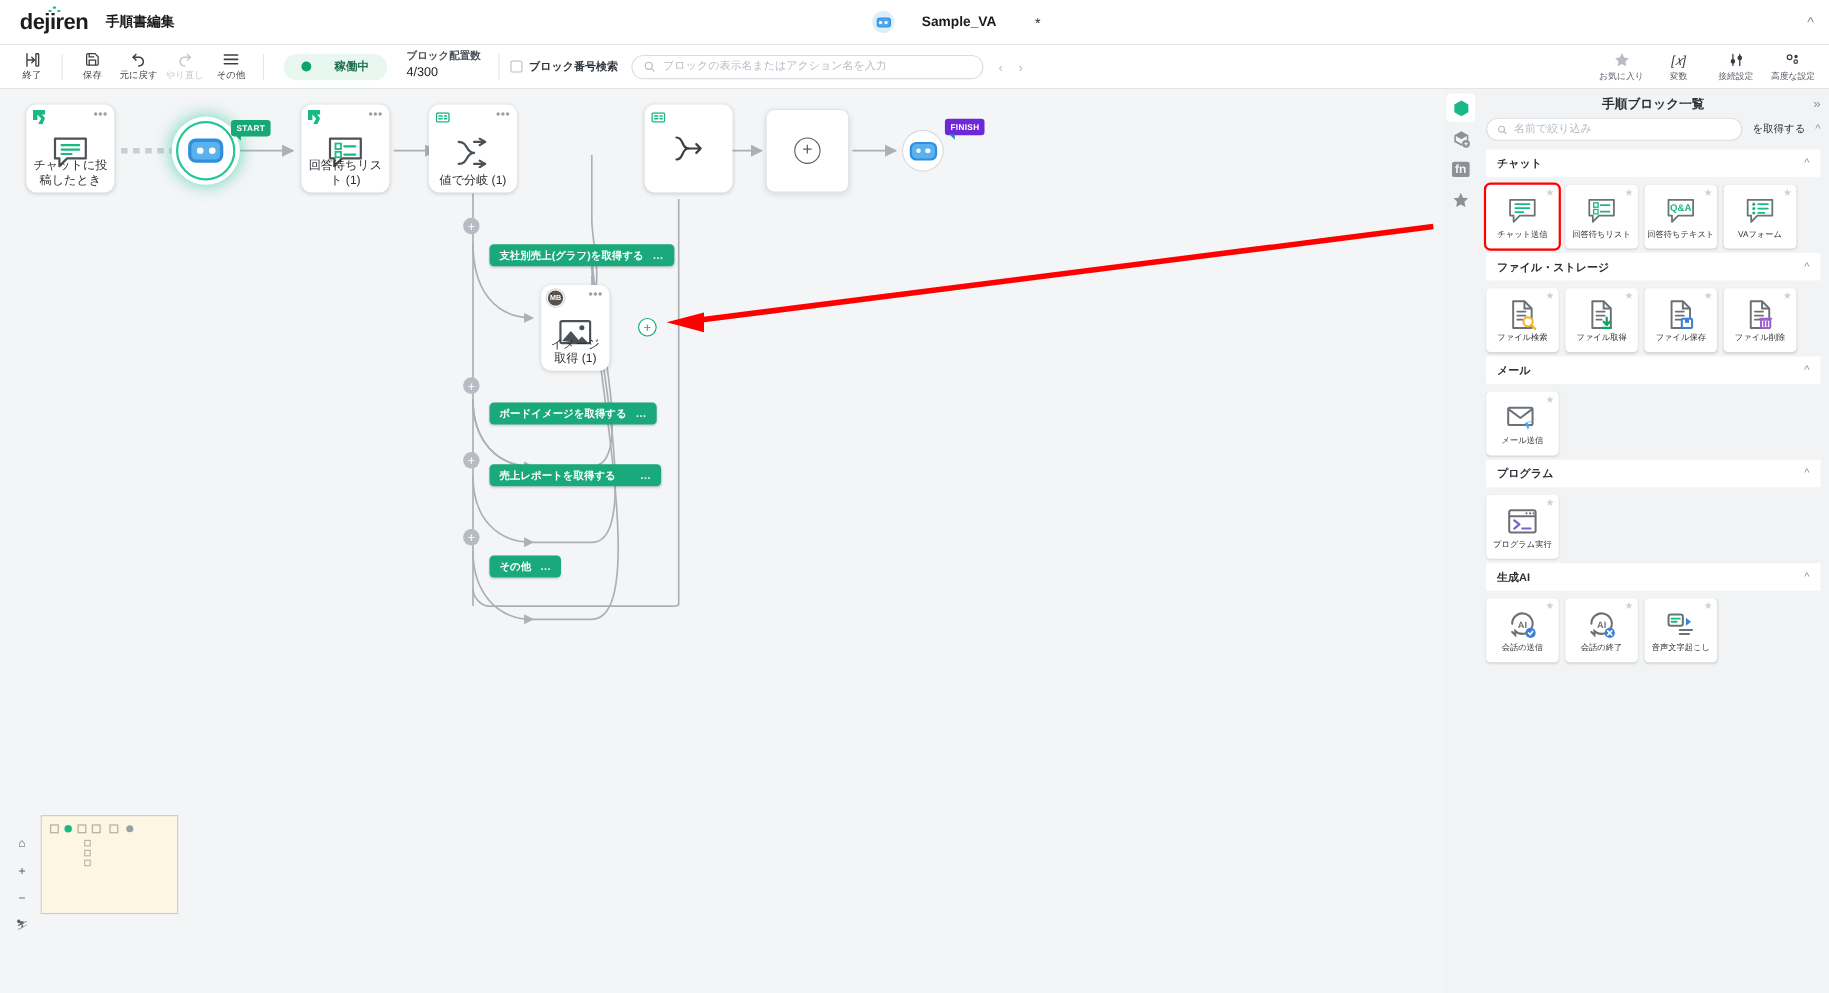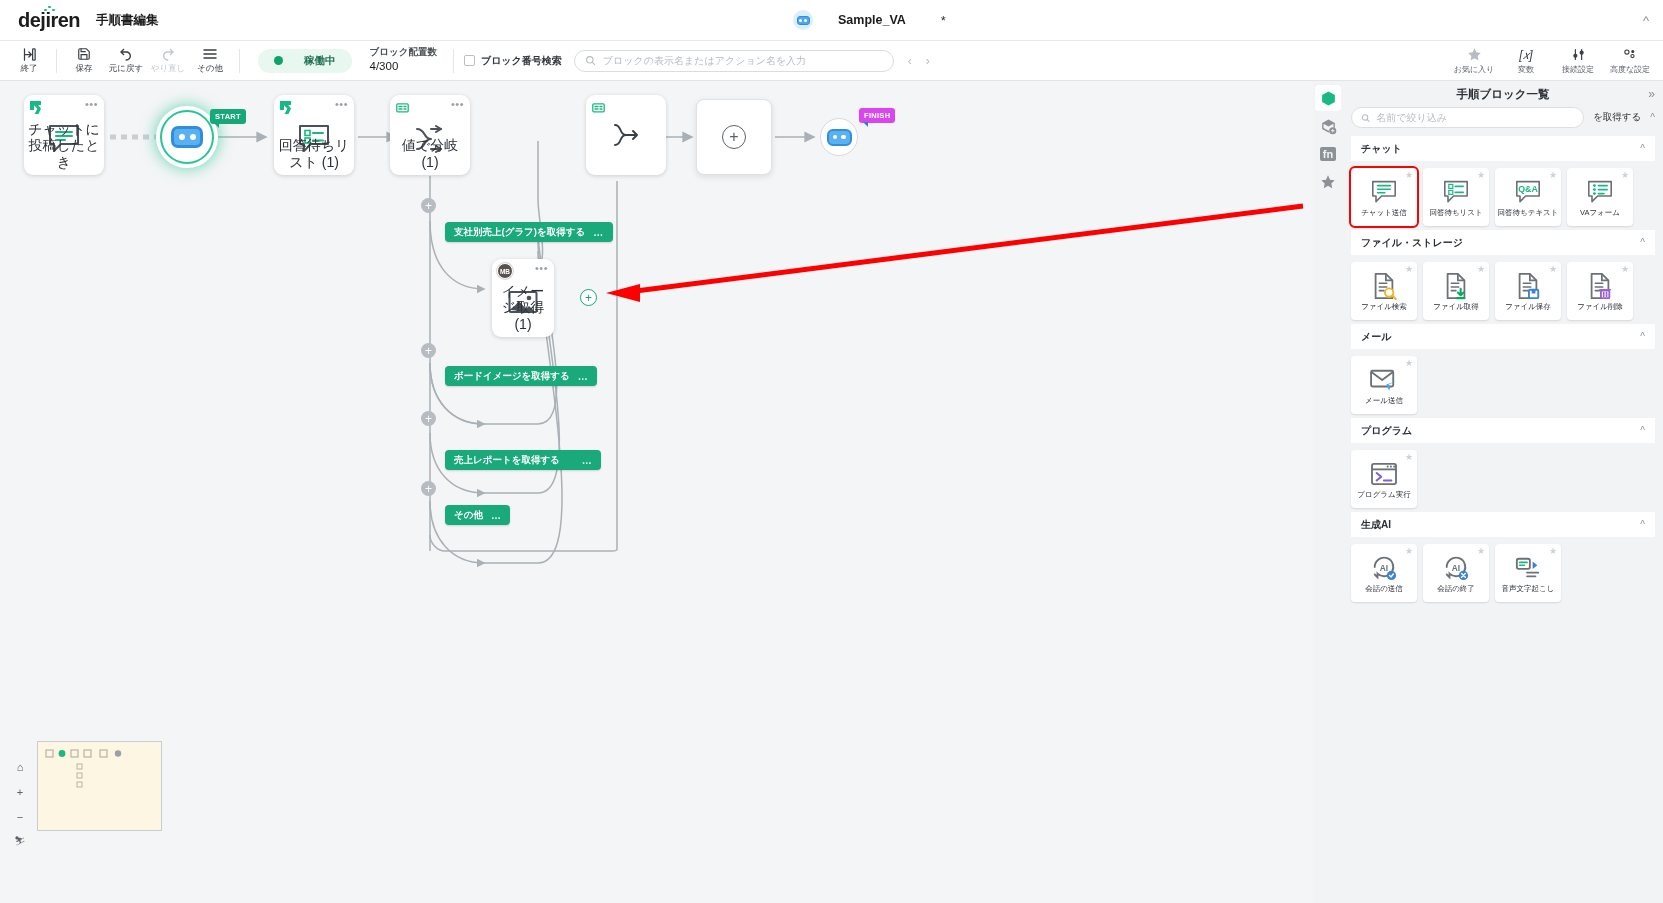--- a/index.html
+++ b/index.html
@@ -105,21 +105,21 @@
   .blk {
     position: absolute; width: 80px; height: 80px; background: #fff;
     border-radius: 9px; box-shadow: 0 1px 4px rgba(0,0,0,.16);
     display: flex; flex-direction: column; align-items: center;
   }
   .blk .dots3 { position: absolute; top: 4px; right: 6px; color: #9aa0a6; font-size: 11px; letter-spacing:.5px; line-height:1; }
   .blk .corner { position: absolute; top: 5px; left: 6px; }
   .blk .body { flex: 1; display: flex; align-items: center; justify-content: center; padding-top: 8px; }
   .blk .cap {
     position: absolute; bottom: 4px; left: 0; width: 100%; text-align: center;
-    font-size: 14px; color: #2b3036; line-height: 1.2; padding: 0 4px;
+    font-size: 11px; color: #2b3036; line-height: 1.2; padding: 0 4px;
   }
 
   .dejiren-mark { width: 12px; height: 13px; }
   .note-mark { width: 13px; height: 11px; }
 
   
   .startnode {
     position: absolute; width: 54px; height: 54px; border-radius: 50%;
     background: #fff; display: flex; align-items: center; justify-content: center;
     box-shadow: 0 0 0 4px #fff, 0 0 14px 6px rgba(35,196,150,.55);
@@ -132,21 +132,21 @@
   }
   .bignode-face b { width: 6px; height: 6px; background: #fff; border-radius: 50%; display: block; }
   .tagbadge {
     position: absolute; background: #17a877; color: #fff; font-size: 7.5px;
     font-weight: 700; border-radius: 3px; padding: 3px 5px; letter-spacing: .3px;
   }
   .tagbadge::after {
     content:''; position: absolute; bottom: -4px; left: 4px;
     border-left: 5px solid transparent; border-top: 5px solid #17a877;
   }
-  .tagbadge.blue { background: #d946ef; }
+  .tagbadge.blue { background: #6d28d9; }
   .tagbadge.blue::after { border-top-color: #2f7fd0; }
 
   .finishnode {
     position: absolute; width: 38px; height: 38px; border-radius: 50%;
     background: #fff; border: 1px solid #d6dade; display: flex;
     align-items: center; justify-content: center;
   }
   .finishnode .bignode-face { width: 25px; height: 17px; border-width: 2.5px; gap: 4px; border-radius: 6px; }
   .finishnode .bignode-face b { width: 4.5px; height: 4.5px; }
 
@@ -511,21 +511,21 @@
   <div class="addbtn" style="left:421px; top:400px;">+</div>
 
   <div class="pillbtn" style="left:445px; top:141px;">
     <span>支社別売上(グラフ)を取得する</span>
     <span class="el">…</span>
   </div>
   <div class="pillbtn" style="left:445px; top:285px;">
     <span>ボードイメージを取得する</span>
     <span class="el">…</span>
   </div>
-  <div class="pillbtn" style="left:445px; top:369px;gap:22px;">
+  <div class="pillbtn" style="left:445px; top:341px;gap:22px;">
     <span>売上レポートを取得する</span>
     <span class="el">…</span>
   </div>
   <div class="pillbtn" style="left:445px; top:424px;">
     <span>その他</span>
     <span class="el">…</span>
   </div>
 
   <div class="blk" style="left:492px; top:178px; width:62px; height:78px;">
     <span class="avatar-mb">MB</span>

